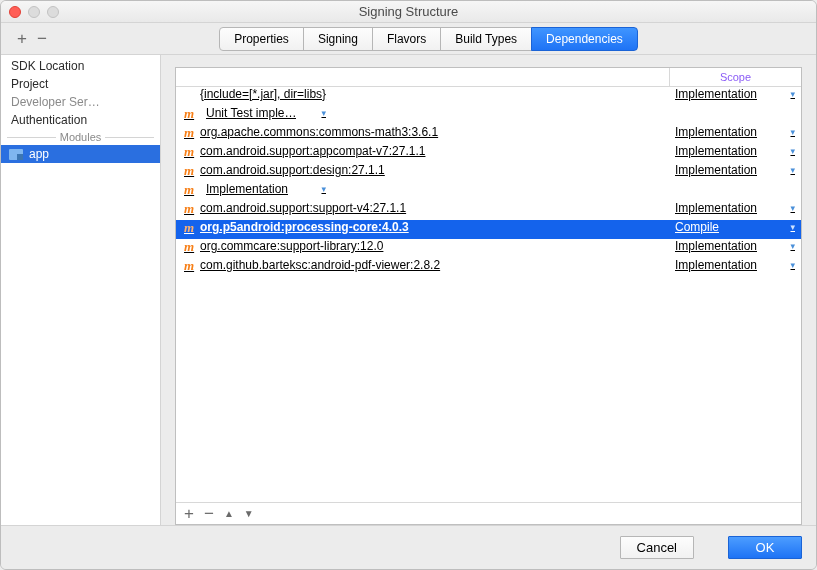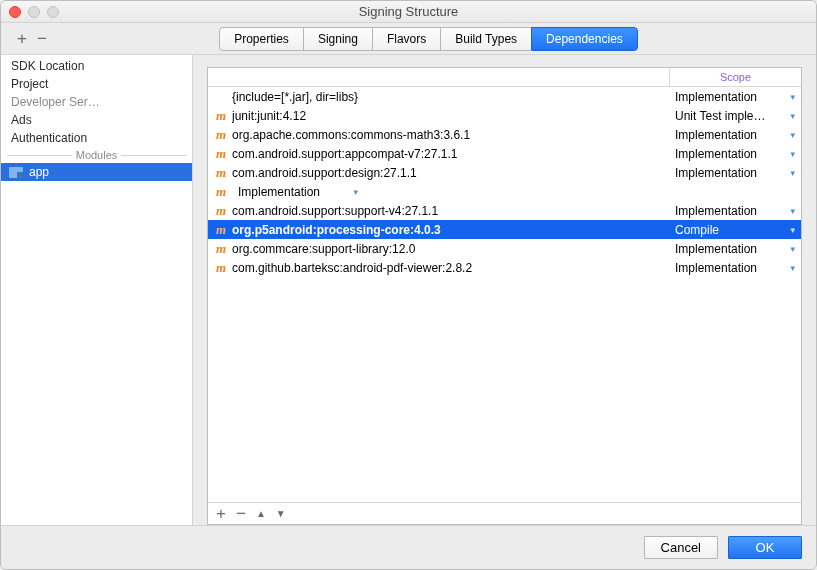--- a/index.html
+++ b/index.html
@@ -55,21 +55,21 @@
 .tab:first-child { border-radius: 4px 0 0 4px; margin-left: 0; }
 .tab:last-child { border-radius: 0 4px 4px 0; }
 .tab.active {
   background: linear-gradient(#3f95ff,#1e73f5);
   border-color: #1a63d6; color: #fff;
 }
 .body {
   display: flex; height: calc(100% - 22px - 32px - 44px);
 }
 .sidebar {
-  width: 192px; border-right: 1px solid #d4d4d4;
+  width: 160px; border-right: 1px solid #d4d4d4;
   background: #fff; padding-top: 2px;
   display: flex; flex-direction: column;
 }
 .side-item {
   padding: 2px 10px; color: #2b2b2b; cursor: pointer;
   white-space: nowrap; overflow: hidden; text-overflow: ellipsis;
 }
 .side-item.disabled { color: #8a8a8a; }
 .side-sep {
   display: flex; align-items: center; color: #8a8a8a; font-size: 11px;
@@ -102,22 +102,22 @@
   display: flex; background: #fff; border-bottom: 1px solid #d8d8d8;
   color: #8b5cf6; font-size: 11px;
 }
 .col-name { flex: 1; padding: 3px 8px; }
 .col-scope {
   width: 132px; padding: 3px 8px; text-align: center;
   border-left: 1px solid #d8d8d8;
 }
 .list-body { flex: 1; overflow: auto; }
 .row {
-  display: flex; align-items: center; height: 19px;
-  padding: 0 4px 0 8px; cursor: pointer;
+  display: flex; align-items: flex-start; height: 19px;
+  padding: 0 4px 0 8px; cursor: pointer; text-decoration: underline;
 }
 .row.selected { background: #1463ec; color: #fff; }
 .row.selected .m-icon { color: #ffb070; }
 .m-icon {
   width: 16px; color: #f77f17; font-family: Georgia, serif;
   font-weight: bold; font-style: italic; font-size: 13px;
   text-align: left; flex-shrink: 0;
 }
 .dep-name { flex: 1; white-space: nowrap; overflow: hidden; text-overflow: ellipsis; }
 .scope-cell {
@@ -134,21 +134,21 @@
 }
 .footer {
   position: absolute; bottom: 0; left: 0; right: 0; height: 44px;
   border-top: 1px solid #d4d4d4; display: flex; align-items: center;
   justify-content: flex-end; gap: 10px; padding: 0 14px;
   background: #ececec;
 }
 .btn {
   min-width: 74px; padding: 3px 16px; border-radius: 1px;
   border: 1px solid #b6b6b6; background: linear-gradient(#fdfdfd,#f1f1f1);
-  font-size: 13px; cursor: pointer; text-align: center;
+  font-size: 13px; cursor: pointer; text-align: center; margin-left: 24px;
 }
 .btn.primary {
   background: linear-gradient(#4c9dff,#1e73f5);
   border-color: #1a63d6; color: #fff;
 }
 </style>
 </head>
 <body>
 
 <div class="titlebar">
@@ -174,21 +174,20 @@
     </div>
   <div style="width:120px"></div>
 </div>
 
 <div class="body">
   <div class="sidebar">
     <div id="side-items">
         <div class="side-item">SDK Location</div>
         <div class="side-item">Project</div>
         <div class="side-item disabled">Developer Ser…</div>
-        <div class="side-item">Ads</div>
         <div class="side-item">Authentication</div>
       </div>
     <div class="side-sep">
       <span>Modules</span>
     </div>
     <div id="side-modules">
         <div class="side-module">
           <span class="folder-icon"></span>
           <span>app</span>
         </div>
@@ -205,21 +204,20 @@
           <div class="row">
             <span class="m-icon"></span>
             <span class="dep-name">{include=[*.jar], dir=libs}</span>
             <span class="scope-cell">
               <span class="scope-text">Implementation</span>
               <span class="dd-arrow">▾</span>
             </span>
           </div>
           <div class="row">
             <span class="m-icon">m</span>
-            <span class="dep-name">junit:junit:4.12</span>
             <span class="scope-cell">
               <span class="scope-text">Unit Test imple…</span>
               <span class="dd-arrow">▾</span>
             </span>
           </div>
           <div class="row">
             <span class="m-icon">m</span>
             <span class="dep-name">org.apache.commons:commons-math3:3.6.1</span>
             <span class="scope-cell">
               <span class="scope-text">Implementation</span>

